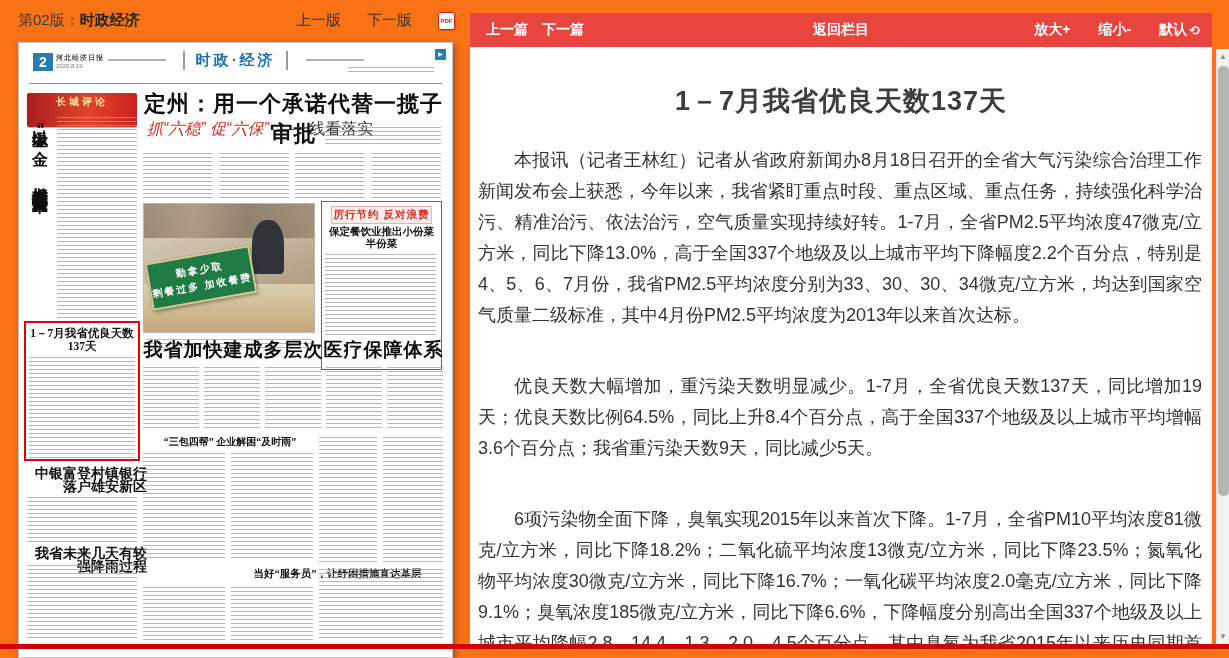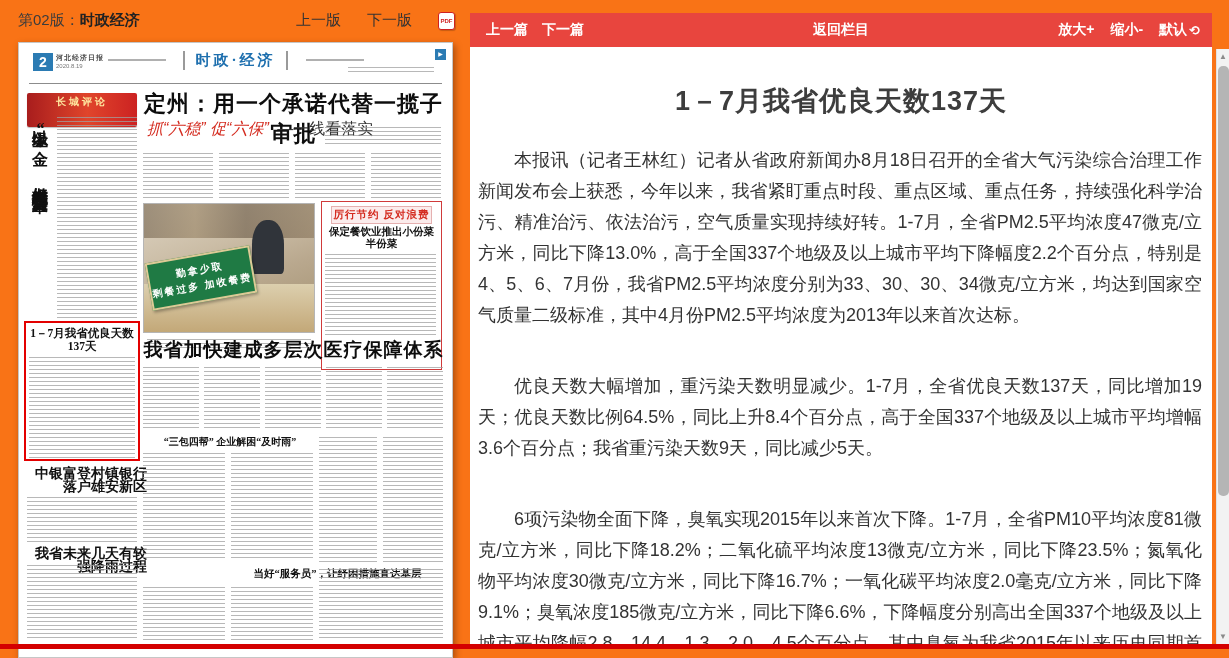--- a/index.html
+++ b/index.html
@@ -55,21 +55,21 @@
   .np-notice-title { font-size:10.5px; font-weight:bold; text-align:center; line-height:12px; color:#111; cursor:pointer; }
 
   .np-mid-h { position:absolute; left:124px; top:294px; width:301px; text-align:center; font-size:19px; font-weight:900; color:#0d0d0d; letter-spacing:1px; cursor:pointer; }
   .np-sub1 { position:absolute; left:130px; top:392px; width:162px; text-align:center; font-size:10px; font-weight:bold; color:#111; cursor:pointer; }
   .np-sub2 { position:absolute; left:212px; top:524px; width:213px; text-align:center; font-size:10.5px; font-weight:bold; color:#111; cursor:pointer; }
 
   
   .toolbar { position:absolute; left:470px; top:13px; width:742px; height:34px; background:#e8453e; color:#fff; display:flex; align-items:center; font-size:14px; font-weight:bold; }
   .tb-left { margin-left:16px; display:flex; gap:14px; }
   .tb-center { position:absolute; left:50%; transform:translateX(-50%); }
-  .tb-right { margin-left:auto; margin-right:12px; display:flex; gap:16px; align-items:center; }
+  .tb-right { margin-left:auto; margin-right:12px; display:flex; gap:28px; align-items:center; }
   .tb-item { cursor:pointer; white-space:nowrap; }
   .reset-wrap { display:flex; align-items:center; gap:2px; cursor:pointer; }
   .reset-ic { font-size:13px; line-height:13px; }
 
   .article { position:absolute; left:470px; top:47px; width:742px; height:597px; background:#fff; overflow:hidden; }
   .article-title { margin-top:36px; text-align:center; font-size:27px; font-weight:bold; color:#3d3d3d; letter-spacing:1px; }
   .article-body { margin:26px 10px 0 8px; }
   .article-body p { font-size:18px; line-height:31px; color:#333; text-indent:2em; margin-bottom:40px; text-align:justify; }
 
   

